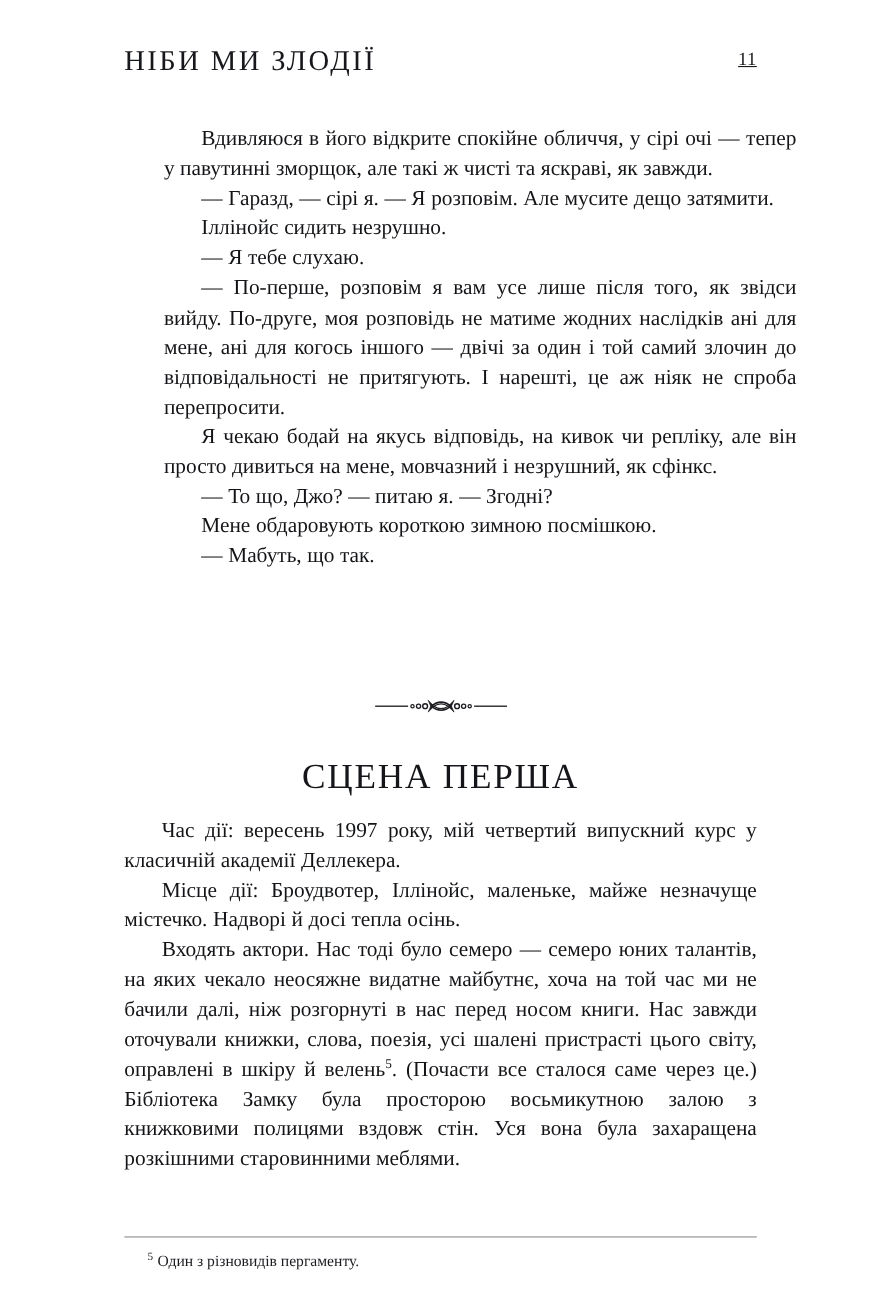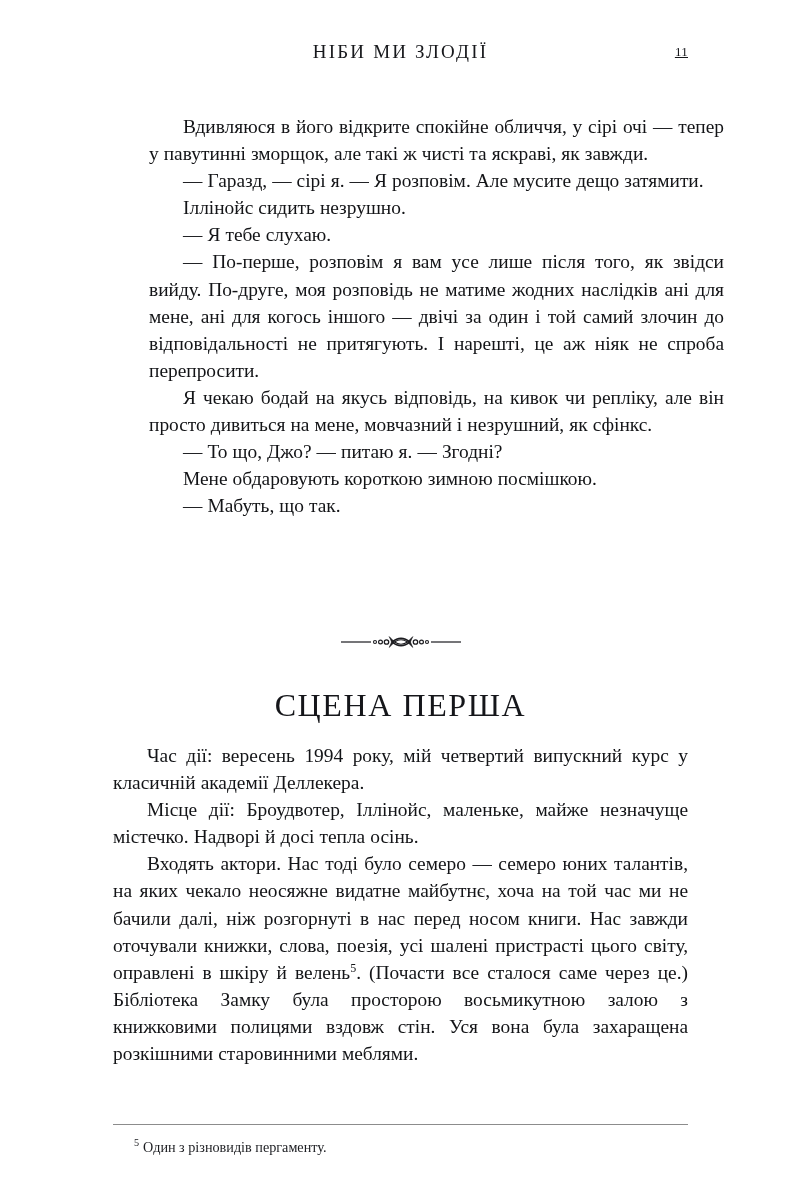--- a/index.html
+++ b/index.html
@@ -27,33 +27,33 @@
     position: absolute;
     top: 41px;
     left: 113px;
     width: 575px;
     height: 26px;
   }
   .rh-title {
     position: absolute;
     left: 0;
     right: 0;
-    text-align: center;
-    font-size: 19px;
+    text-align: left;
+    font-size: 26px;
     letter-spacing: 2.2px;
     font-weight: 400;
     color: #17181c;
     text-transform: uppercase;
     white-space: nowrap;
   }
   .rh-folio {
     position: absolute;
     right: 0;
     top: 3px;
-    font-size: 13px;
+    font-size: 17px;
     color: #17181c;
     letter-spacing: 0.3px;
     text-decoration: underline;
   }
 
   
   .textblock {
     position: absolute;
     top: 113px;
     left: 113px;
@@ -185,21 +185,21 @@
         <circle cx="86" cy="8" r="1.5" fill="none" stroke-width="1.1"></circle>
 
         <rect x="90" y="7.4" width="30" height="1.2" stroke="none"></rect>
       </g>
     </svg>
   </div>
 
   <div class="scene-heading">Сцена перша</div>
 
   <div class="textblock-2">
-    <p class="para">Час дії: вересень 1994 року, мій четвертий випускний курс у класичній академії Деллекера.</p>
+    <p class="para">Час дії: вересень 1997 року, мій четвертий випускний курс у класичній академії Деллекера.</p>
     <p class="para">Місце дії: Броудвотер, Іллінойс, маленьке, майже незначуще містечко. Надворі й досі тепла осінь.</p>
     <p class="para"><span>Входять актори. Нас тоді було семеро — семеро юних талантів, на яких чекало неосяжне видатне майбутнє, хоча на той час ми не бачили далі, ніж розгорнуті в нас перед носом книги. Нас завжди оточували книжки, слова, поезія, усі шалені пристрасті цього світу, оправлені в шкіру й велень</span><sup class="fn-ref">5</sup><span>. (Почасти все сталося саме через це.) Бібліотека Замку була просторою восьмикутною залою з книжковими полицями вздовж стін. Уся вона була захаращена розкішними старовинними меблями.</span></p>
   </div>
 
   <div class="footnote-area">
     <div class="footnote-rule"></div>
     <p class="footnote-item"><sup>5</sup><span>Один з різновидів пергаменту.</span></p>
   </div>
 
 </div>

